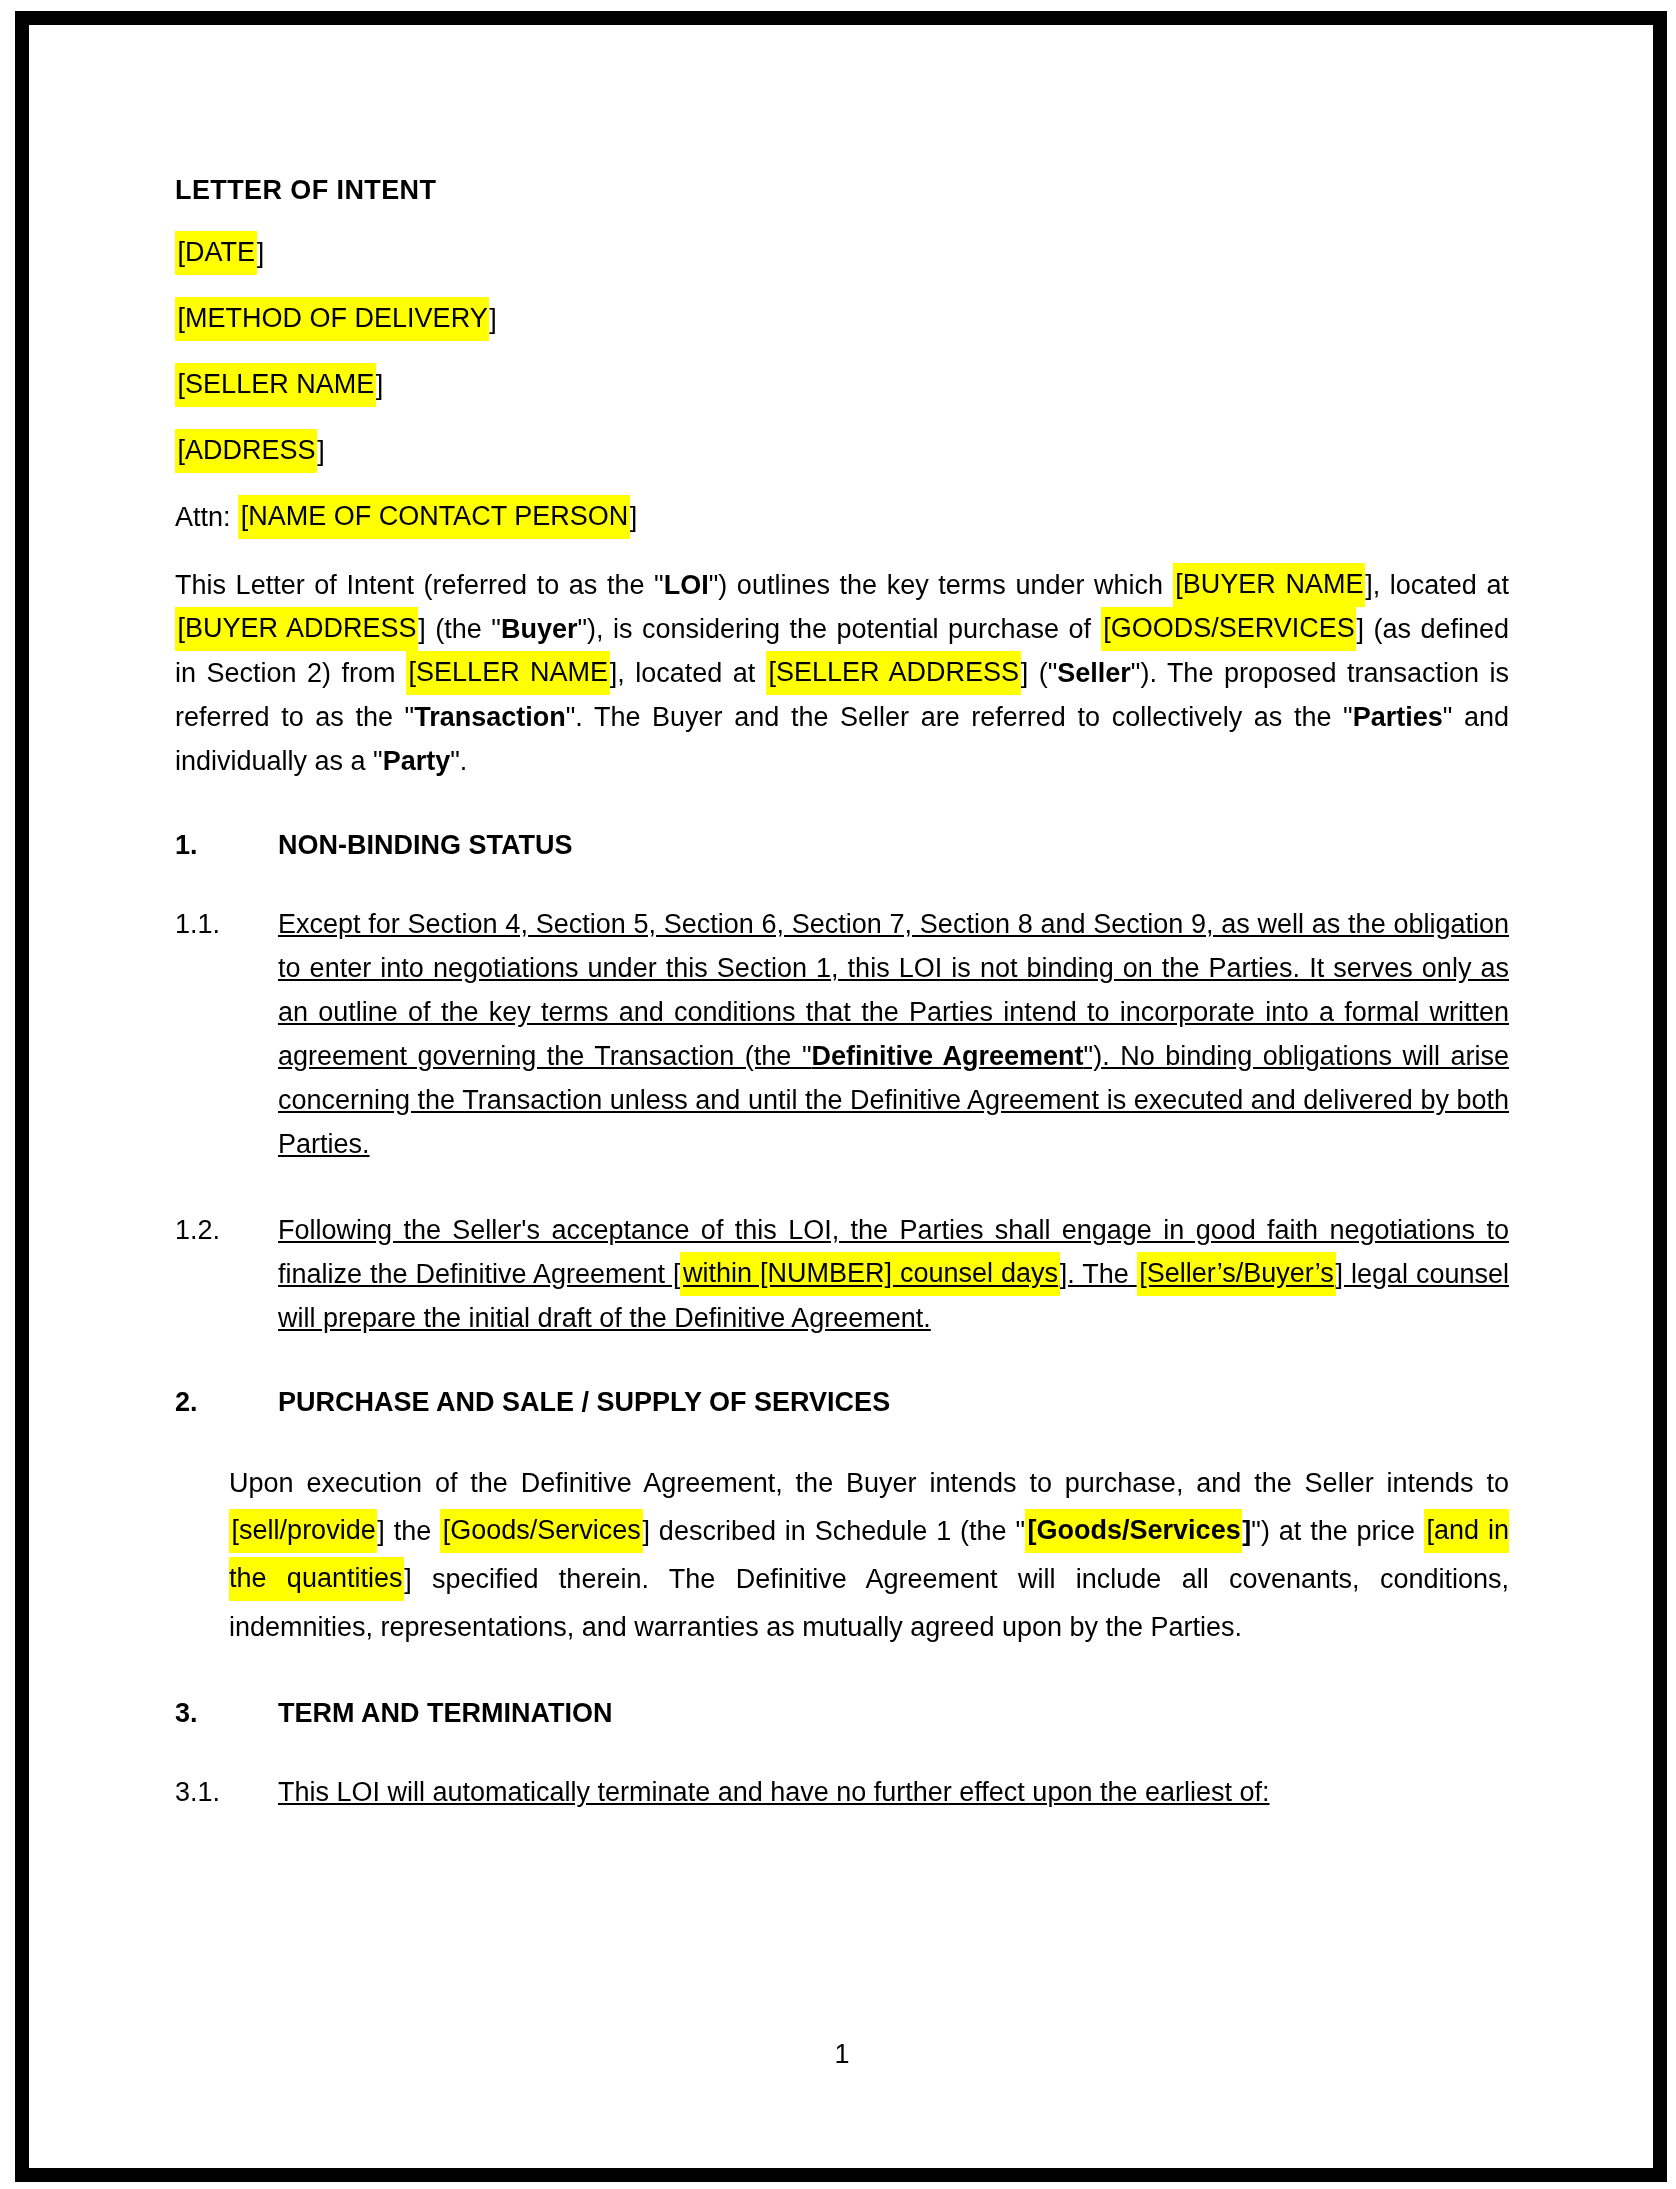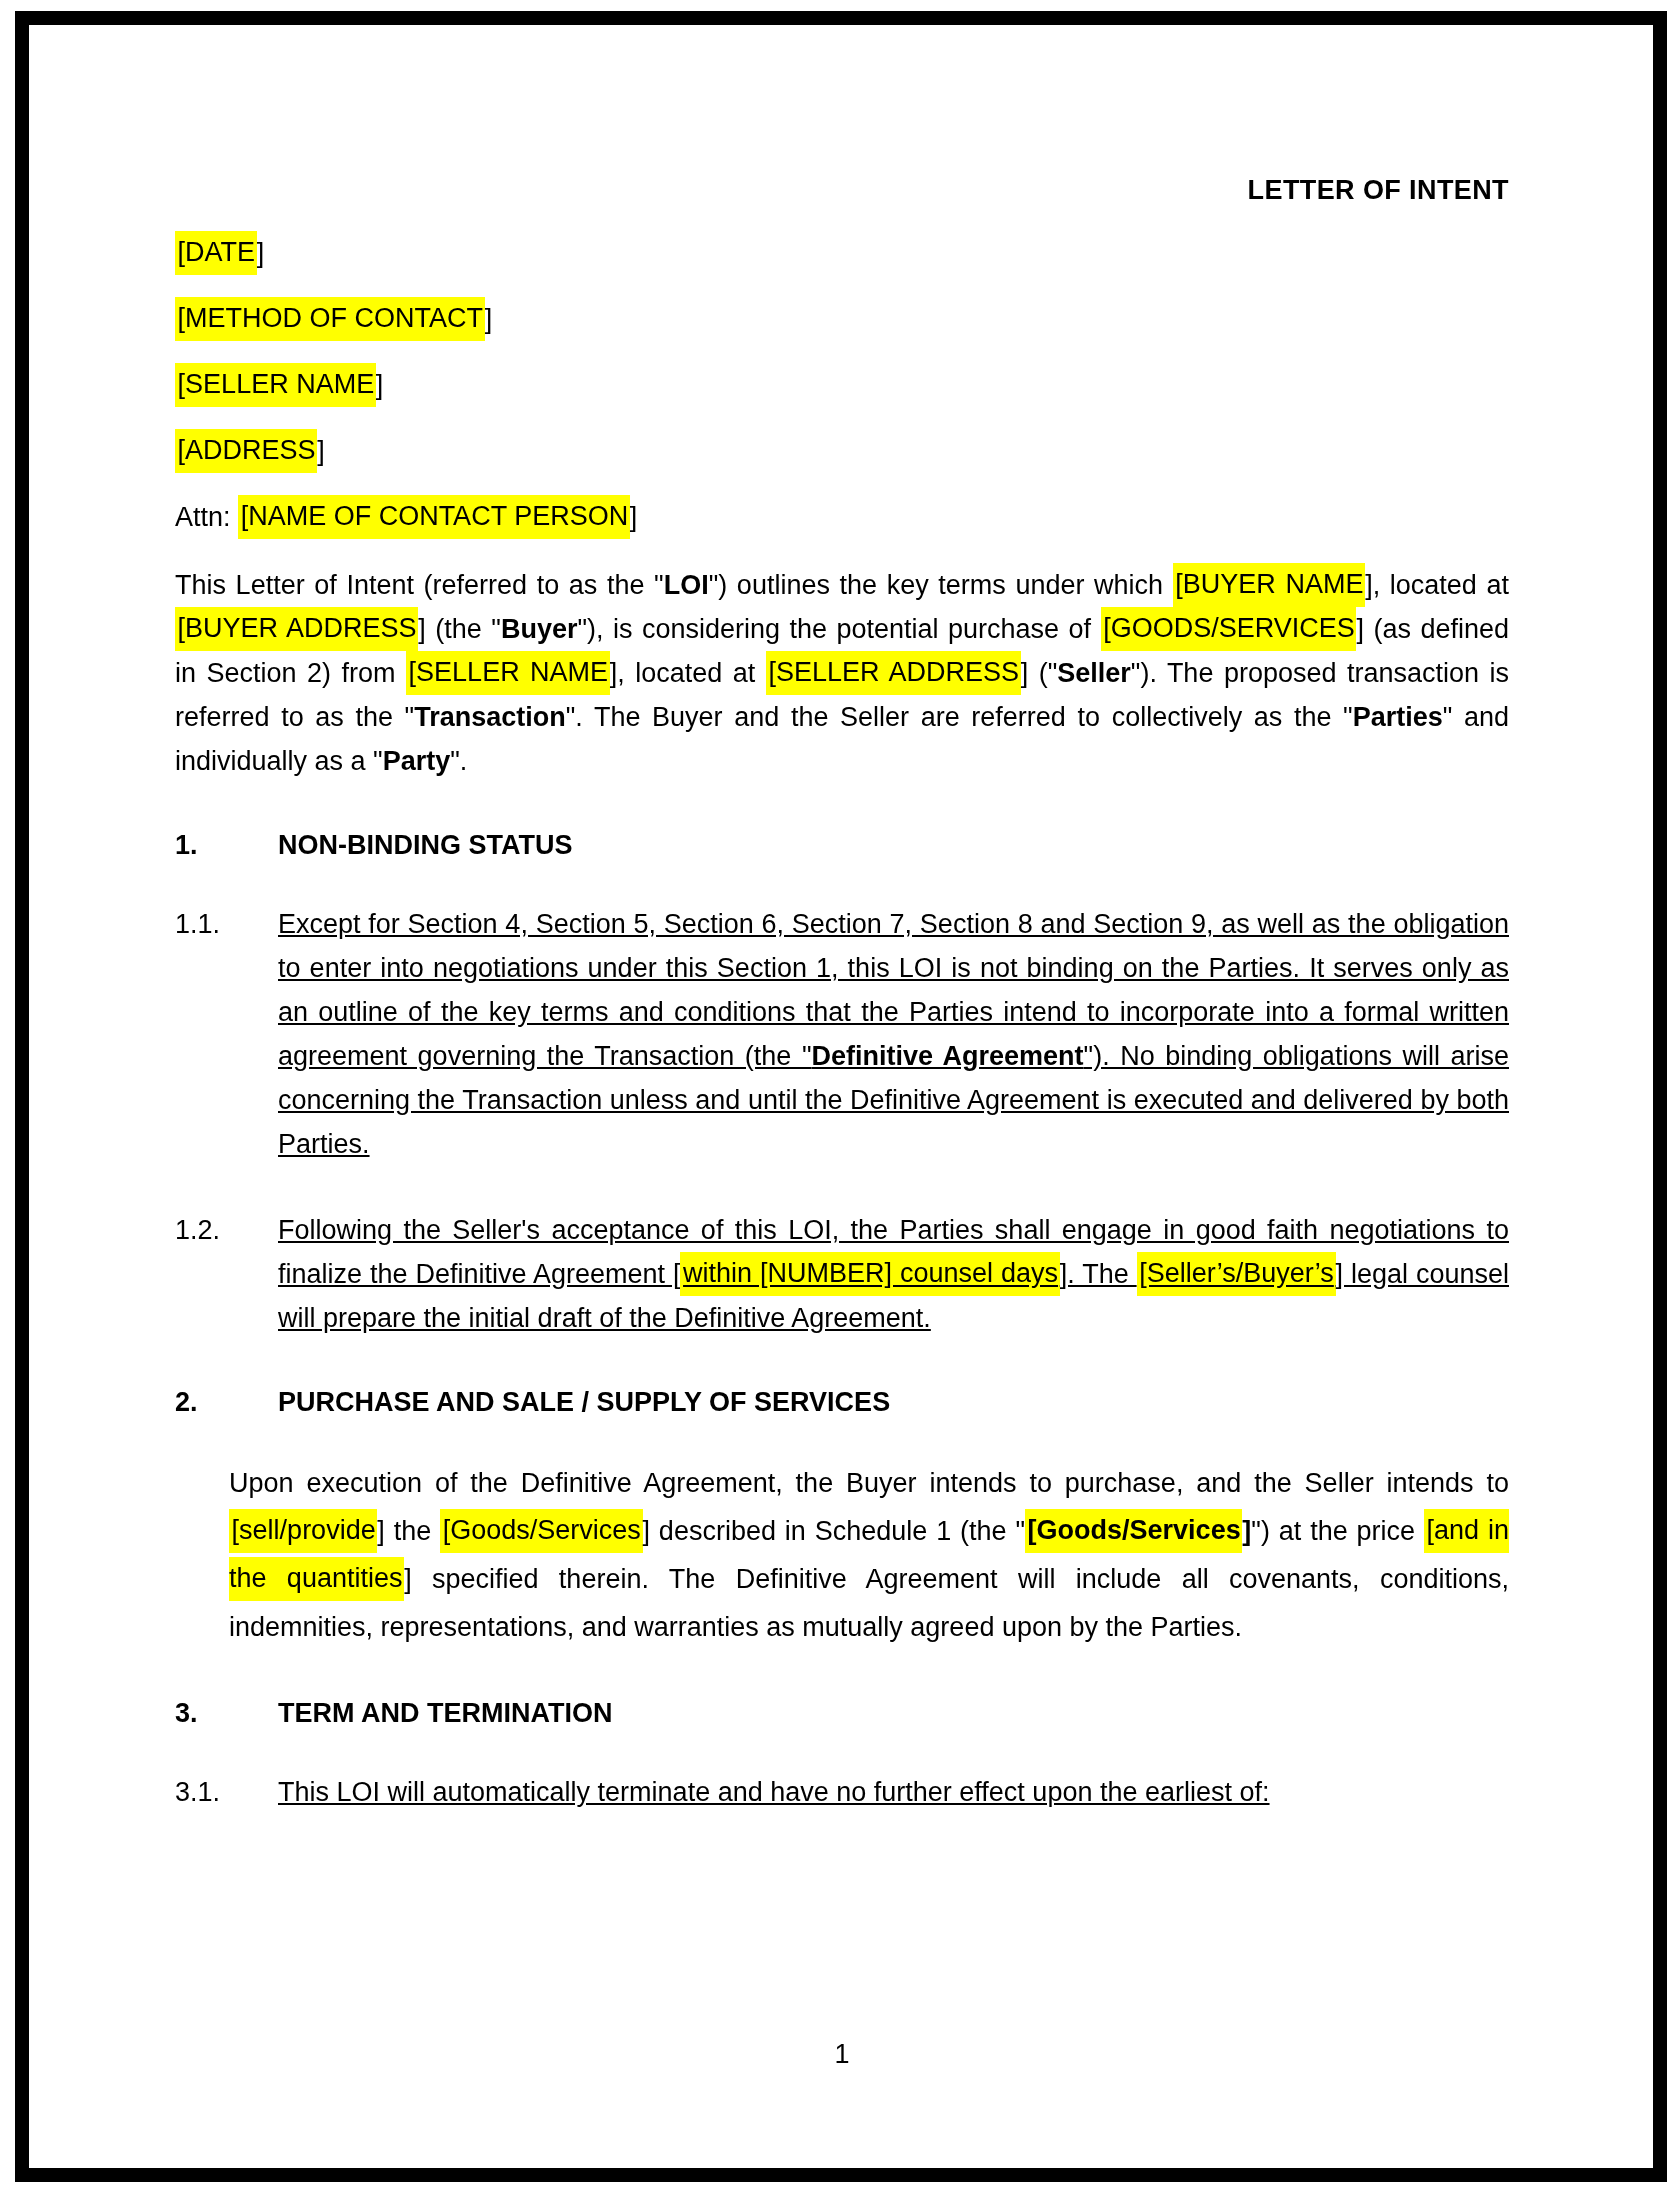--- a/index.html
+++ b/index.html
@@ -22,21 +22,21 @@
     pointer-events:none;
   }
   .content{
     position:absolute;
     left:175px;top:0;
     width:1334px;
     padding-top:173px;
     font-size:27px;
   }
   .document-title{
-    text-align:right;
+    text-align:left;
     font-weight:bold;
     line-height:35px;
     margin-bottom:24.5px;
     letter-spacing:0.4px;
   }
   .line{
     line-height:40px;
     margin-bottom:26px;
   }
   .para{
@@ -93,21 +93,21 @@
   }
 </style>
 </head>
 <body>
 
 <div class="page">
   <div class="frame"></div>
   <div class="content">
       <div class="document-title"><span class="b">LETTER OF INTENT</span></div>
       <div class="line"><span class="hl">[DATE</span><span>]</span></div>
-      <div class="line"><span class="hl">[METHOD OF CONTACT</span><span>]</span></div>
+      <div class="line"><span class="hl">[METHOD OF DELIVERY</span><span>]</span></div>
       <div class="line"><span class="hl">[SELLER NAME</span><span>]</span></div>
       <div class="line"><span class="hl">[ADDRESS</span><span>]</span></div>
       <div class="line"><span>Attn: </span><span class="hl">[NAME OF CONTACT PERSON</span><span>]</span></div>
       <div class="para"><span>This Letter of Intent (referred to as the "</span><span class="b">LOI</span><span>") outlines the key terms under which </span><span class="hl">[BUYER NAME</span><span>], located at </span><span class="hl">[BUYER ADDRESS</span><span>] (the "</span><span class="b">Buyer</span><span>"), is considering the potential purchase of </span><span class="hl">[GOODS/SERVICES</span><span>] (as defined in Section 2) from </span><span class="hl">[SELLER NAME</span><span>], located at </span><span class="hl">[SELLER ADDRESS</span><span>] ("</span><span class="b">Seller</span><span>"). The proposed transaction is referred to as the "</span><span class="b">Transaction</span><span>". The Buyer and the Seller are referred to collectively as the "</span><span class="b">Parties</span><span>" and individually as a "</span><span class="b">Party</span><span>".</span></div>
       <div class="row heading">
         <span class="num">1.</span>
         <div class="cell"><span class="b">NON-BINDING STATUS</span></div>
       </div>
       <div class="row clause">
         <span class="num">1.1.</span>

